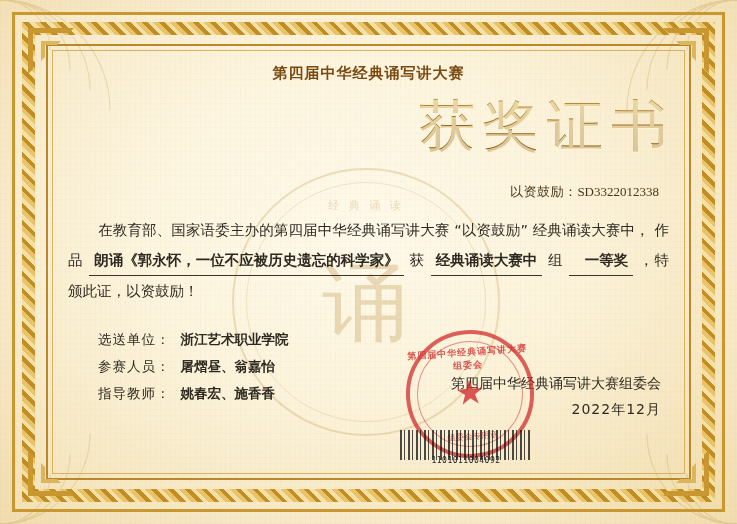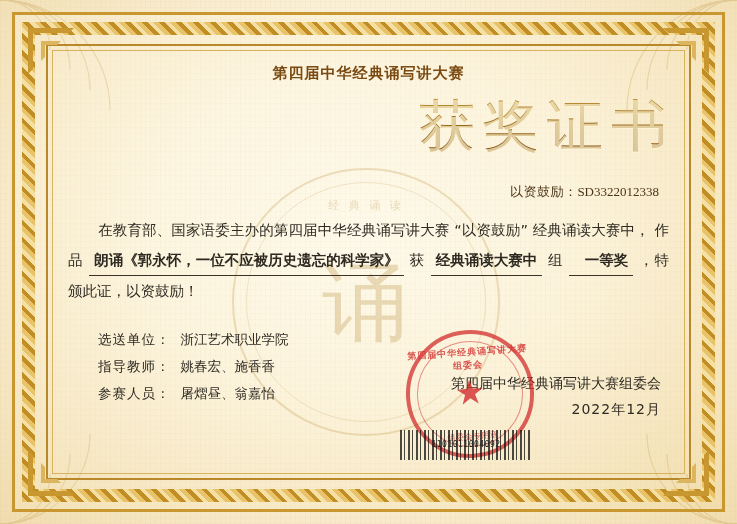--- a/index.html
+++ b/index.html
@@ -191,21 +191,21 @@
 
   #fields {
     margin-top: 20px;
     padding-left: 36px;
     font-size: 13.5px;
     line-height: 27px;
     color: #2e2a22;
   }
   #fields .row { display: block; }
   #fields .flabel { letter-spacing: 1px; margin-top: 38px; }
-  #fields .fvalue { font-weight: normal; margin-left: 10px; }
+  #fields .fvalue { font-weight: bold; margin-left: 10px; }
 
   #signature {
     position: absolute;
     right: 14px;
     bottom: 44px;
     text-align: right;
     font-size: 14px;
     color: #2e2a22;
     line-height: 26px;
   }
@@ -262,21 +262,21 @@
     background-image: repeating-linear-gradient(90deg,
         #111 0px, #111 2px,
         rgba(0,0,0,0) 2px, rgba(0,0,0,0) 4px,
         #111 4px, #111 5px,
         rgba(0,0,0,0) 5px, rgba(0,0,0,0) 8px);
     opacity: .75;
   }
   #barcode-num {
     position: absolute;
     left: 400px;
-    top: 440px;
+    top: 456px;
     width: 132px;
     text-align: center;
     font-size: 8px;
     font-family: "DejaVu Sans Mono", monospace;
     color: #222;
     letter-spacing: .5px;
   }
 </style>
 </head>
 <body>
@@ -339,24 +339,24 @@
       <span>组</span>
       <span class="fill prize">一等奖</span>
       <span>，特颁此证，以资鼓励！</span>
     </div>
 
     <div id="fields">
       <div class="row">
         <span class="flabel">选送单位：</span><span class="fvalue">浙江艺术职业学院</span>
       </div>
       <div class="row">
-        <span class="flabel">指导教师：</span><span class="fvalue">姚春宏、施香香</span>
+        <span class="flabel">参赛人员：</span><span class="fvalue">屠熠昼、翁嘉怡</span>
       </div>
       <div class="row">
-        <span class="flabel">参赛人员：</span><span class="fvalue">屠熠昼、翁嘉怡</span>
+        <span class="flabel">指导教师：</span><span class="fvalue">姚春宏、施香香</span>
       </div>
     </div>
 
     <div id="signature">
       <div id="sig-org">第四届中华经典诵写讲大赛组委会</div>
       <div id="sig-date">2022年12月</div>
     </div>
 
   </div>
 

